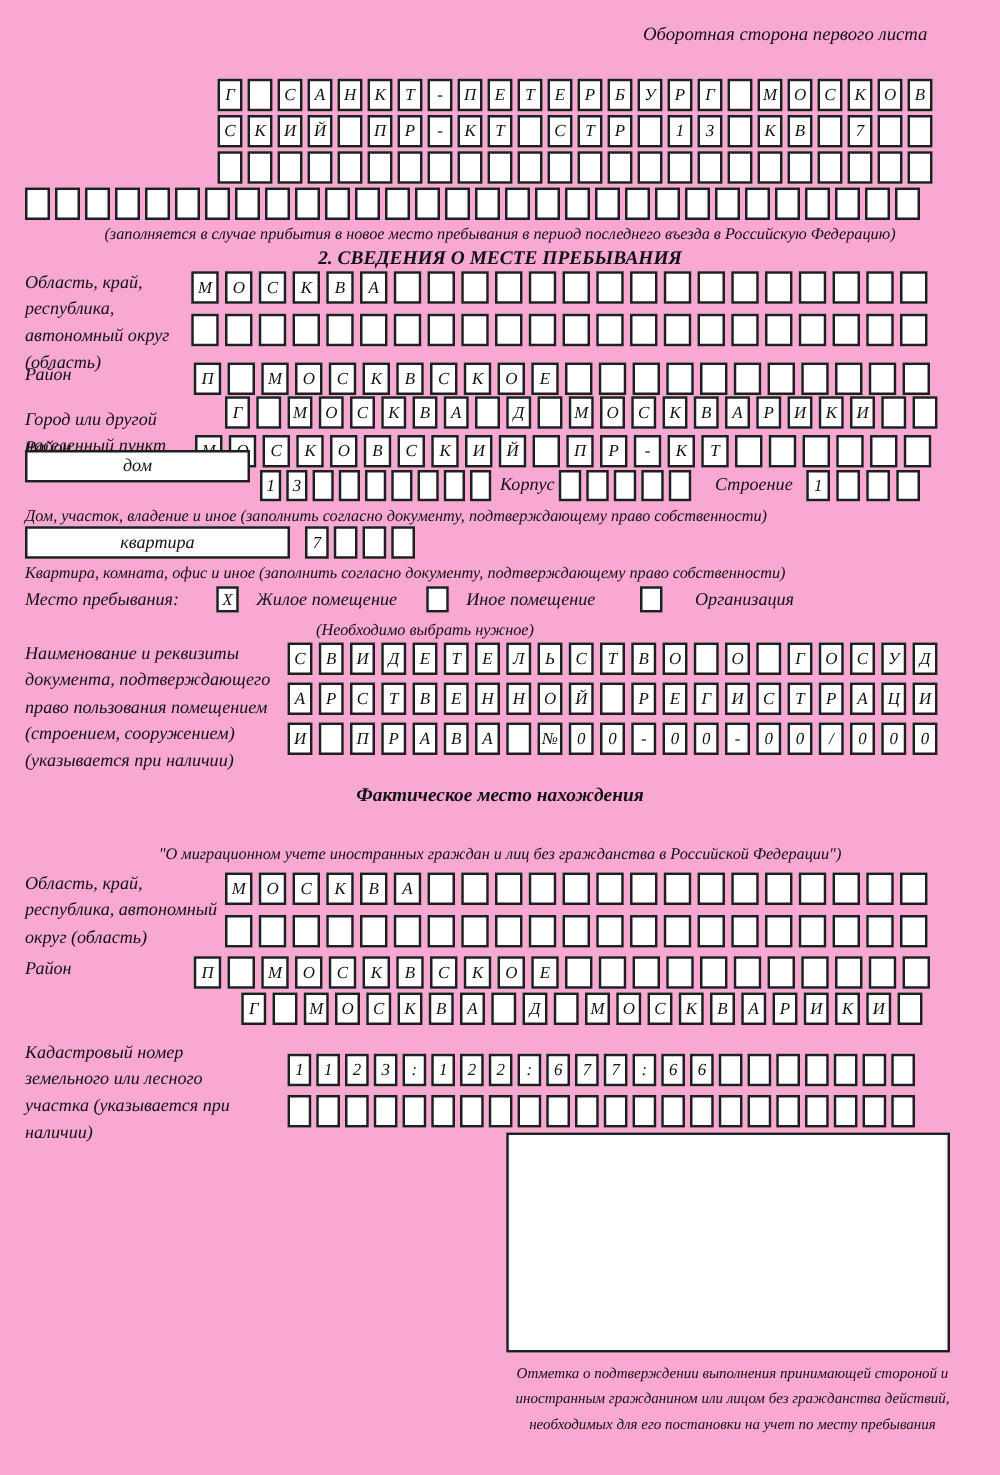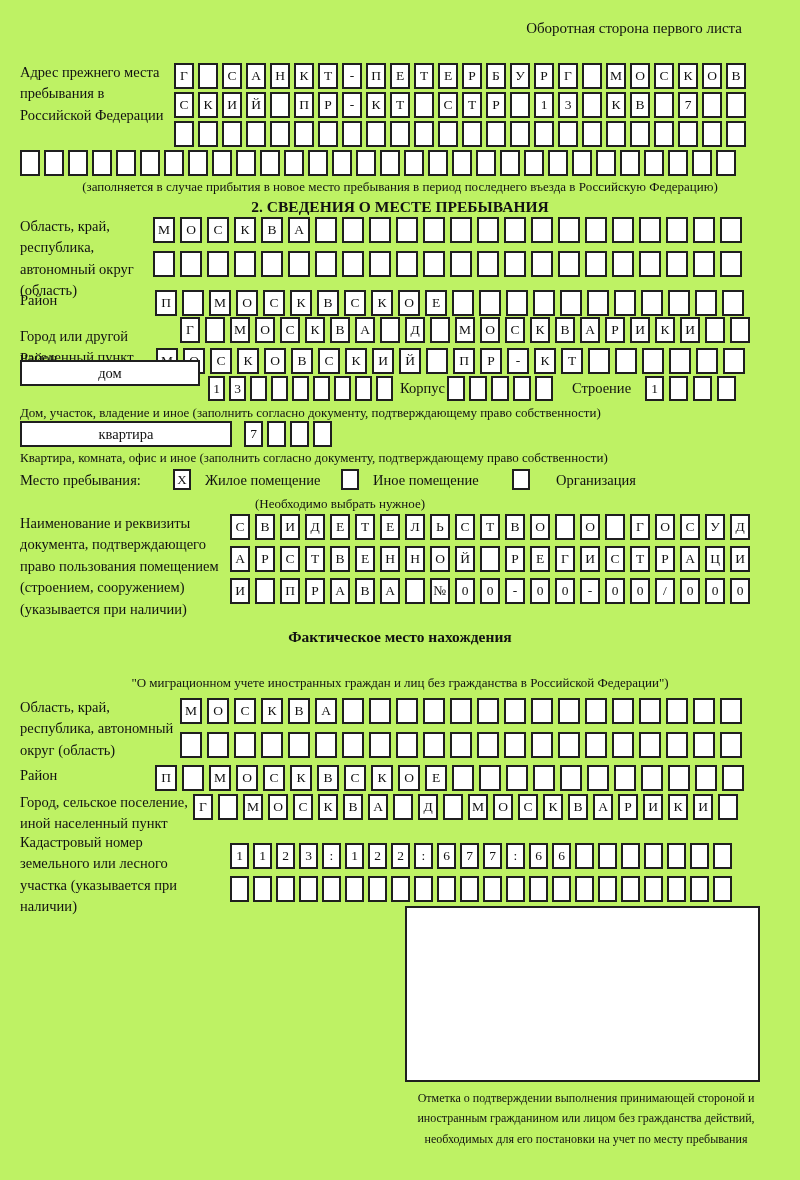--- a/index.html
+++ b/index.html
@@ -1,17 +1,17 @@
 <!DOCTYPE html>
 <html><head>
 <meta charset="utf-8">
 <style>
   html,body{margin:0;padding:0;background:#fff;}
   body{width:800px;height:1180px;font-family:"Liberation Serif","DejaVu Serif",serif;color:#111;}
-  .page{position:relative;width:800px;height:1180px;background:#bef264;overflow:hidden;}
+  .page{position:relative;width:800px;height:1180px;background:#f9a8d4;overflow:hidden;font-style:italic;}
   .abs{position:absolute;}
   .lbl{font-size:14.5px;line-height:1.48;}
   .note{font-size:13px;line-height:1.35;}
   .title{font-weight:bold;font-size:15.5px;text-align:center;}
   .cells{display:flex;}
   .cell{box-sizing:border-box;height:26px;border:2px solid #1f1f1f;display:inline-flex;
         align-items:center;justify-content:center;font-size:13.5px;background:#fff;flex:none;}
   .p24 .cell{width:20px;margin-right:4px;}
   .p27 .cell{width:22px;margin-right:5px;}
   .p25 .cell{width:20px;margin-right:5px;}
@@ -26,21 +26,20 @@
   .center{text-align:center;}
   .stamp{box-sizing:border-box;border:2px solid #1f1f1f;background:#fff;}
 </style>
 </head>
 <body>
 
 <div class="page">
 
   <div class="abs" style="top:20px;left:0;width:742px;text-align:right;font-size:15px;">Оборотная сторона первого листа</div>
 
-  <div class="abs lbl" style="top:62px;left:20px;width:152px;">Адрес прежнего места пребывания в Российской Федерации</div>
   <div class="abs cells p24" style="top:63px;left:174px;">
       <span class="cell">Г</span>
       <span class="cell"></span>
       <span class="cell">С</span>
       <span class="cell">А</span>
       <span class="cell">Н</span>
       <span class="cell">К</span>
       <span class="cell">Т</span>
       <span class="cell">-</span>
       <span class="cell">П</span>
@@ -469,21 +468,20 @@
       <span class="cell"></span>
       <span class="cell"></span>
       <span class="cell"></span>
       <span class="cell"></span>
       <span class="cell"></span>
       <span class="cell"></span>
       <span class="cell"></span>
       <span class="cell"></span>
     </div>
 
-  <div class="abs lbl" style="top:792px;left:20px;width:180px;">Город, сельское поселение, иной населенный пункт</div>
   <div class="abs cells p25" style="top:794px;left:193px;">
       <span class="cell">Г</span>
       <span class="cell"></span>
       <span class="cell">М</span>
       <span class="cell">О</span>
       <span class="cell">С</span>
       <span class="cell">К</span>
       <span class="cell">В</span>
       <span class="cell">А</span>
       <span class="cell"></span>

